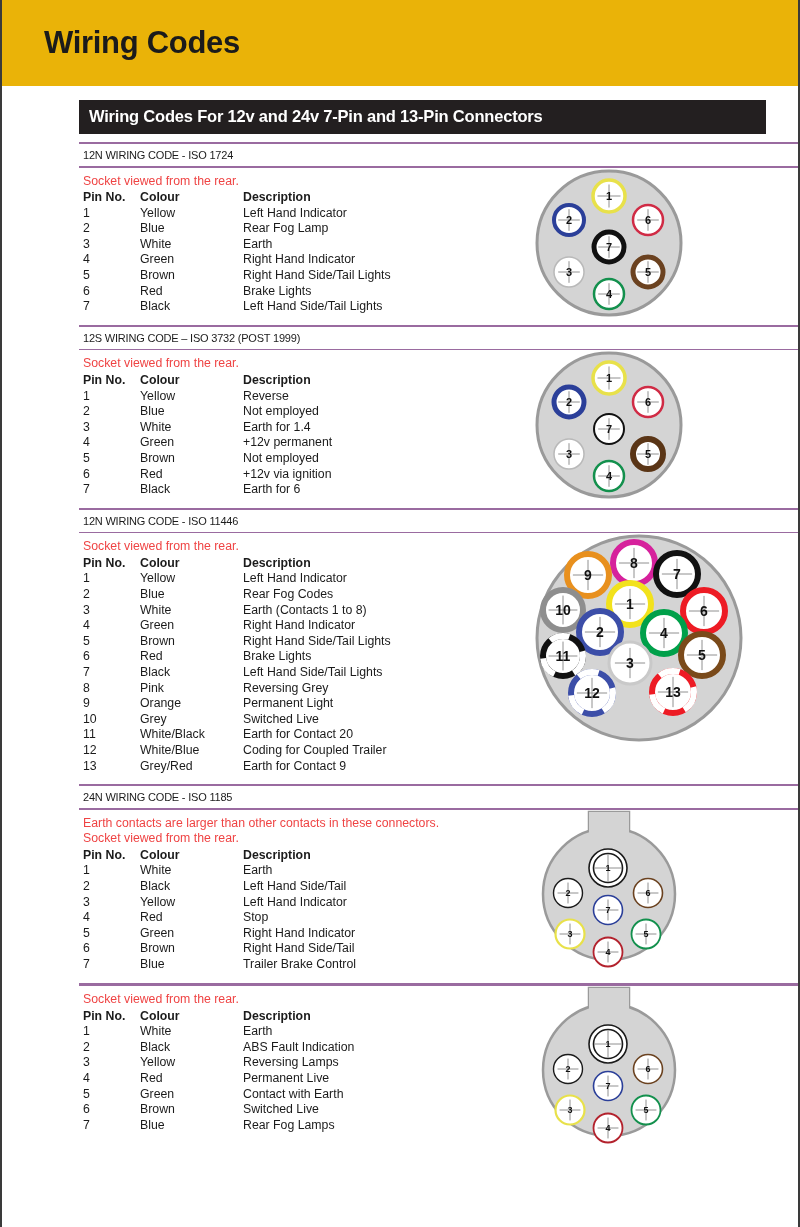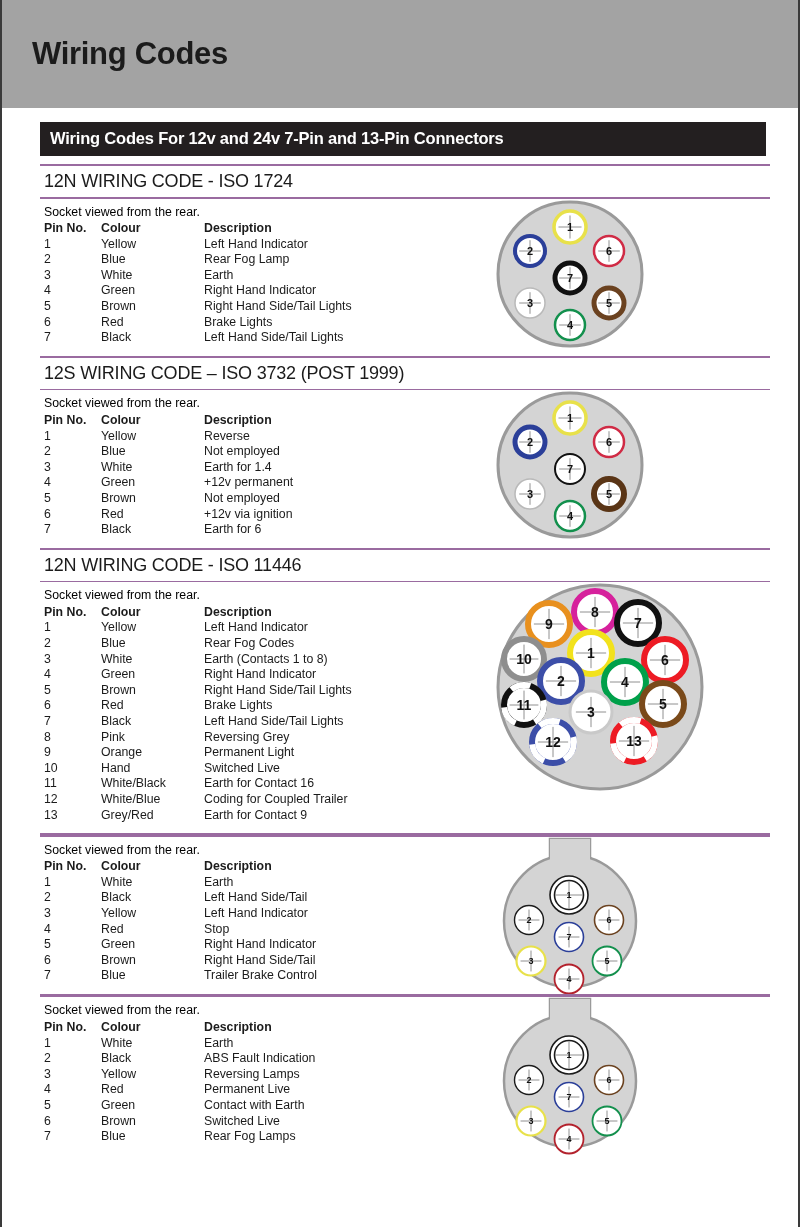--- a/index.html
+++ b/index.html
@@ -11,64 +11,64 @@
   #page {
     position: relative;
     width: 800px; height: 1227px;
     background: #ffffff;
     border-left: 2px solid #3a3a3a;
     border-right: 2px solid #3a3a3a;
     overflow: hidden;
   }
   
   .title-band {
-    height: 108px;
-    background: #a3a3a3;
+    height: 86px;
+    background: #eab308;
     display: flex;
     align-items: center;
-    padding-left: 30px;
+    padding-left: 42px;
   }
   .title-band h1 {
     font-size: 31px;
     font-weight: bold;
     color: #1b1b1b;
     letter-spacing: -0.3px;
   }
   
-  .content { padding: 14px 32px 0 38px; }
+  .content { padding: 14px 32px 0 38px; margin-left: 39px; }
 
   
   .banner {
     background: #231f20;
     color: #ffffff;
     font-size: 16.5px;
     font-weight: bold;
     padding: 7px 0 8px 10px;
     letter-spacing: -0.2px;
     margin-bottom: 8px;
   }
 
   
   .section { position: relative; }
   .rule { height: 2px; background: #9a6ba0; width: 730px; }
   .rule.thin { height: 1.5px; }
   .sec-title {
-    font-size: 18px;
+    font-size: 11px;
     color: #1b1b1b;
     padding: 5px 0 5px 4px;
     letter-spacing: -0.2px;
   }
   .sec-body {
     position: relative;
     min-height: 10px;
     padding: 6px 0 10px 4px;
   }
   .note {
     font-size: 12.3px;
-    color: #000000;
+    color: #ef4444;
     line-height: 15.6px;
   }
   table.pins {
     border-collapse: collapse;
     margin-top: 1px;
   }
   table.pins th, table.pins td {
     font-size: 12.3px;
     color: #1b1b1b;
     text-align: left;
@@ -360,27 +360,27 @@
                   <td class="c-col">Pink</td>
                   <td class="c-desc">Reversing Grey</td>
                 </tr>
                 <tr>
                   <td class="c-pin">9</td>
                   <td class="c-col">Orange</td>
                   <td class="c-desc">Permanent Light</td>
                 </tr>
                 <tr>
                   <td class="c-pin">10</td>
-                  <td class="c-col">Hand</td>
+                  <td class="c-col">Grey</td>
                   <td class="c-desc">Switched Live</td>
                 </tr>
                 <tr>
                   <td class="c-pin">11</td>
                   <td class="c-col">White/Black</td>
-                  <td class="c-desc">Earth for Contact 16</td>
+                  <td class="c-desc">Earth for Contact 20</td>
                 </tr>
                 <tr>
                   <td class="c-pin">12</td>
                   <td class="c-col">White/Blue</td>
                   <td class="c-desc"> Coding for Coupled Trailer</td>
                 </tr>
                 <tr>
                   <td class="c-pin">13</td>
                   <td class="c-col">Grey/Red</td>
                   <td class="c-desc"> Earth for Contact 9</td>
@@ -470,22 +470,24 @@
                   <line x1="139" y1="143.88" x2="139" y2="174.12"></line>
                   <line x1="123.88" y1="159" x2="154.12" y2="159"></line>
                 </g>
                 <text x="139" y="159" text-anchor="middle" dominant-baseline="central" font-size="14" font-family="&quot;Liberation Sans&quot;, sans-serif" font-weight="bold" fill="#111111">13</text>
               </svg>
             </div>
           </div>
         </div>
         <div class="section">
           <div class="rule"></div>
+          <div class="sec-title">24N WIRING CODE - ISO 1185</div>
           <div class="rule thin"></div>
           <div class="sec-body">
+            <div class="note">Earth contacts are larger than other contacts in these connectors.</div>
             <div class="note">Socket viewed from the rear.</div>
             <table class="pins">
               <thead>
                 <tr>
                   <th class="c-pin">Pin No.</th>
                   <th class="c-col">Colour</th>
                   <th class="c-desc">Description</th>
                 </tr>
               </thead>
               <tbody>

